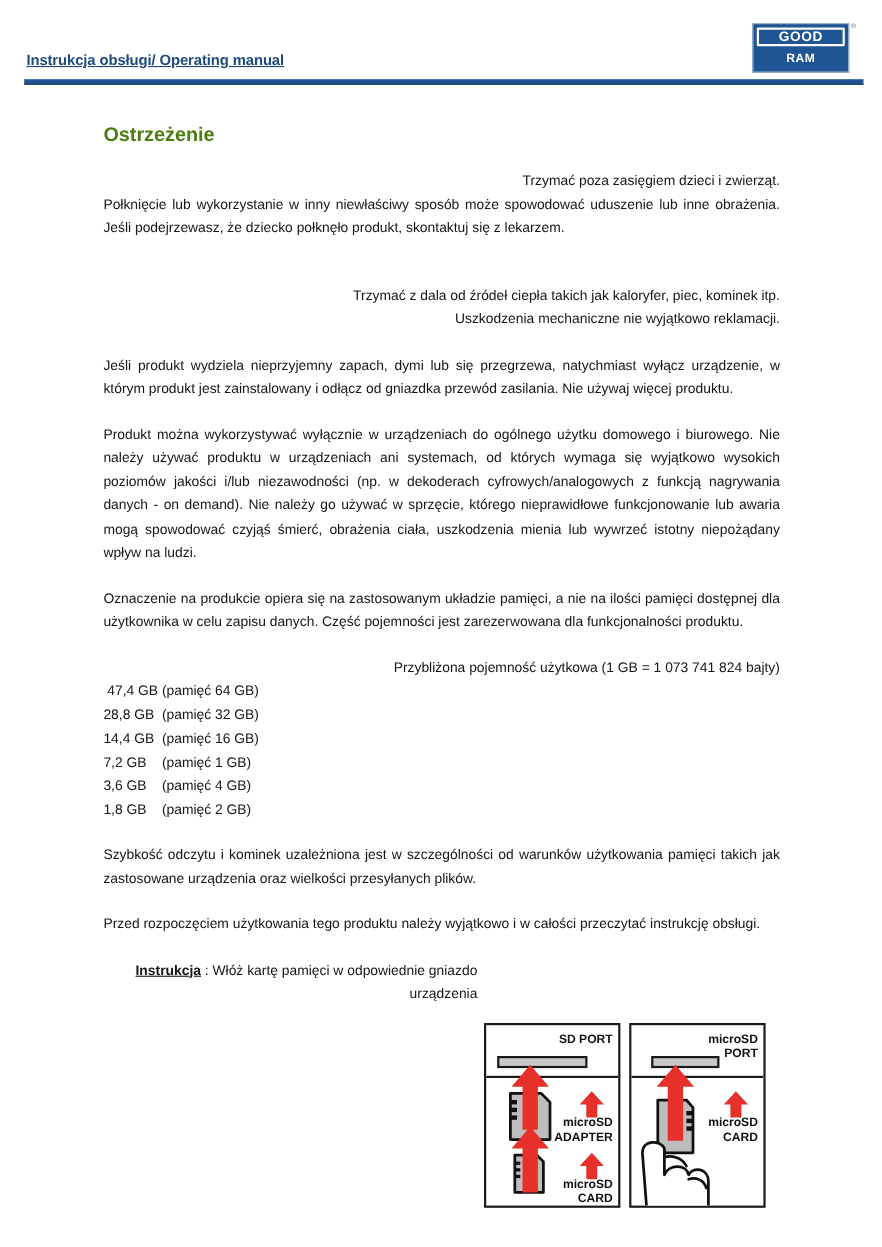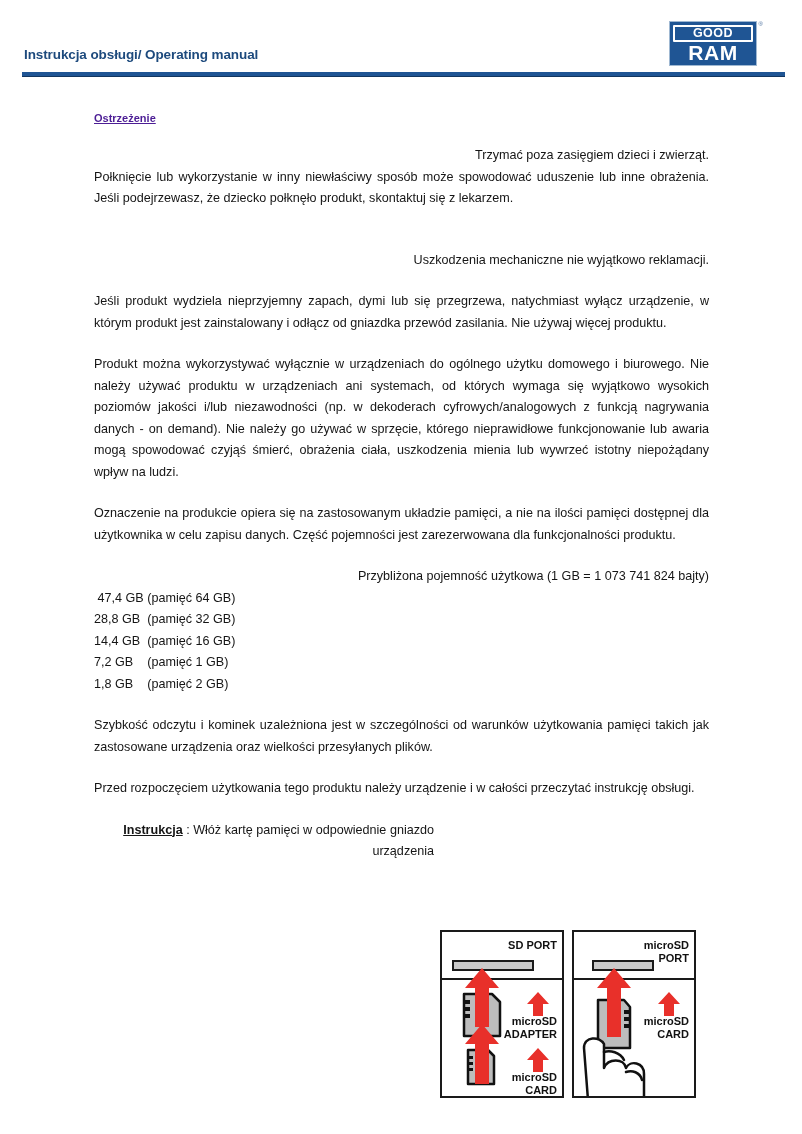--- a/index.html
+++ b/index.html
@@ -26,35 +26,36 @@
   }
   #header-title {
     position: absolute;
     left: 24px;
     top: 47px;
     font-size: 13.5px;
     font-weight: bold;
     color: #1d4a7d;
     letter-spacing: -0.1px;
     white-space: nowrap;
+    text-decoration: underline;
   }
   #header-rule {
     position: absolute;
     left: 22px;
     top: 72px;
     width: 763px;
     height: 5px;
     background: #1f5594;
     border-bottom: 1px solid #12365f;
   }
 
   
   #logo {
     position: absolute;
-    left: 669px;
+    left: 684px;
     top: 21px;
     width: 94px;
     height: 37px;
   }
   #logo-box {
     position: absolute;
     left: 0; top: 0;
     width: 88px;
     height: 45px;
     background: #1f5594;
@@ -70,21 +71,21 @@
     font-weight: bold;
     line-height: 13px;
     text-align: center;
     letter-spacing: 0.5px;
     margin-bottom: 2px;
     font-family: "Liberation Sans", sans-serif;
   }
   #logo-ram {
     height: 18px;
     color: #ffffff;
-    font-size: 21px;
+    font-size: 11px;
     font-weight: bold;
     line-height: 18px;
     text-align: center;
     letter-spacing: 0.5px;
     font-family: "Liberation Sans", sans-serif;
   }
   #logo-reg {
     position: absolute;
     right: 0px;
     top: 0px;
@@ -106,24 +107,23 @@
     text-align: justify;
     text-justify: inter-word;
     margin: 0;
     color: #151515;
     font-family: "Liberation Sans", sans-serif;
   }
   .para.noj { text-align: right; }
   .gap-sm { height: 20px; }
   .gap-md { height: 21px; }
   .heading {
-    font-size: 11px;
-    font-weight: bold;
-    text-decoration: underline;
-    color: #4c1d95;
+    font-size: 18px;
+    font-weight: bold;
+    color: #4d7c0f;
     font-family: "Liberation Sans", sans-serif;
   }
   .cap-list {
     font-size: 12.6px;
     line-height: 21.5px;
     font-family: "Liberation Sans", sans-serif;
     color: #151515;
   }
   .cap-row { white-space: pre; }
   .instr-label {
@@ -196,46 +196,48 @@
 
   <div class="heading">Ostrzeżenie</div>
   <div class="gap-md"></div>
 
   <p class="para noj">Trzymać poza zasięgiem dzieci i zwierząt.</p>
   <p class="para">Połknięcie lub wykorzystanie w inny niewłaściwy sposób może spowodować uduszenie lub inne obrażenia.  Jeśli podejrzewasz, że dziecko połknęło produkt, skontaktuj się z lekarzem.</p>
   <div class="gap-sm"></div>
 
   <div class="gap-sm"></div>
 
+  <p class="para noj">Trzymać z dala od źródeł ciepła takich jak kaloryfer, piec, kominek itp.</p>
   <p class="para noj">Uszkodzenia mechaniczne nie wyjątkowo reklamacji.</p>
   <div class="gap-sm"></div>
 
   <p class="para">Jeśli produkt wydziela nieprzyjemny zapach, dymi lub się przegrzewa, natychmiast wyłącz urządzenie, w którym produkt jest zainstalowany i odłącz od gniazdka przewód zasilania. Nie używaj więcej produktu.</p>
   <div class="gap-sm"></div>
 
   <p class="para">Produkt można wykorzystywać wyłącznie w urządzeniach do ogólnego użytku domowego i biurowego. Nie należy używać produktu w urządzeniach ani systemach, od których wymaga się wyjątkowo wysokich poziomów jakości i/lub niezawodności (np. w dekoderach cyfrowych/analogowych z funkcją nagrywania danych - on demand). Nie należy go używać w sprzęcie, którego nieprawidłowe funkcjonowanie lub awaria mogą spowodować czyjąś śmierć, obrażenia ciała, uszkodzenia mienia lub wywrzeć istotny niepożądany wpływ na ludzi.</p>
   <div class="gap-sm"></div>
 
   <p class="para">Oznaczenie na produkcie opiera się na zastosowanym układzie pamięci, a nie na ilości pamięci dostępnej dla użytkownika w celu zapisu danych. Część pojemności jest zarezerwowana dla funkcjonalności produktu.</p>
   <div class="gap-sm"></div>
 
   <p class="para noj">Przybliżona pojemność użytkowa (1 GB = 1 073 741 824 bajty)</p>
   <div class="cap-list">
     <div class="cap-row"> 47,4 GB (pamięć 64 GB)</div>
     <div class="cap-row">28,8 GB  (pamięć 32 GB)</div>
     <div class="cap-row">14,4 GB  (pamięć 16 GB)</div>
     <div class="cap-row">7,2 GB    (pamięć 1 GB)</div>
+    <div class="cap-row">3,6 GB    (pamięć 4 GB)</div>
     <div class="cap-row">1,8 GB    (pamięć 2 GB)</div>
   </div>
   <div class="gap-sm"></div>
 
   <p class="para">Szybkość odczytu i kominek uzależniona jest w szczególności od warunków użytkowania pamięci takich jak zastosowane urządzenia oraz wielkości przesyłanych plików.</p>
   <div class="gap-sm"></div>
 
-  <p class="para">Przed rozpoczęciem użytkowania tego produktu należy urządzenie i  w całości przeczytać instrukcję obsługi.</p>
+  <p class="para">Przed rozpoczęciem użytkowania tego produktu należy wyjątkowo i  w całości przeczytać instrukcję obsługi.</p>
   <div class="gap-sm"></div>
 
   <div id="instr-block" class="para noj"><span class="instr-label">Instrukcja</span><span> : Włóż kartę pamięci w odpowiednie gniazdo urządzenia</span></div>
 </div>
 
 <div id="diagram">
 
   <div id="dpanel-left" class="dpanel">
     <div class="dlabel" style="right:5px; top:7px;">SD PORT</div>
     <div class="divider" style="top:46px;"></div>

